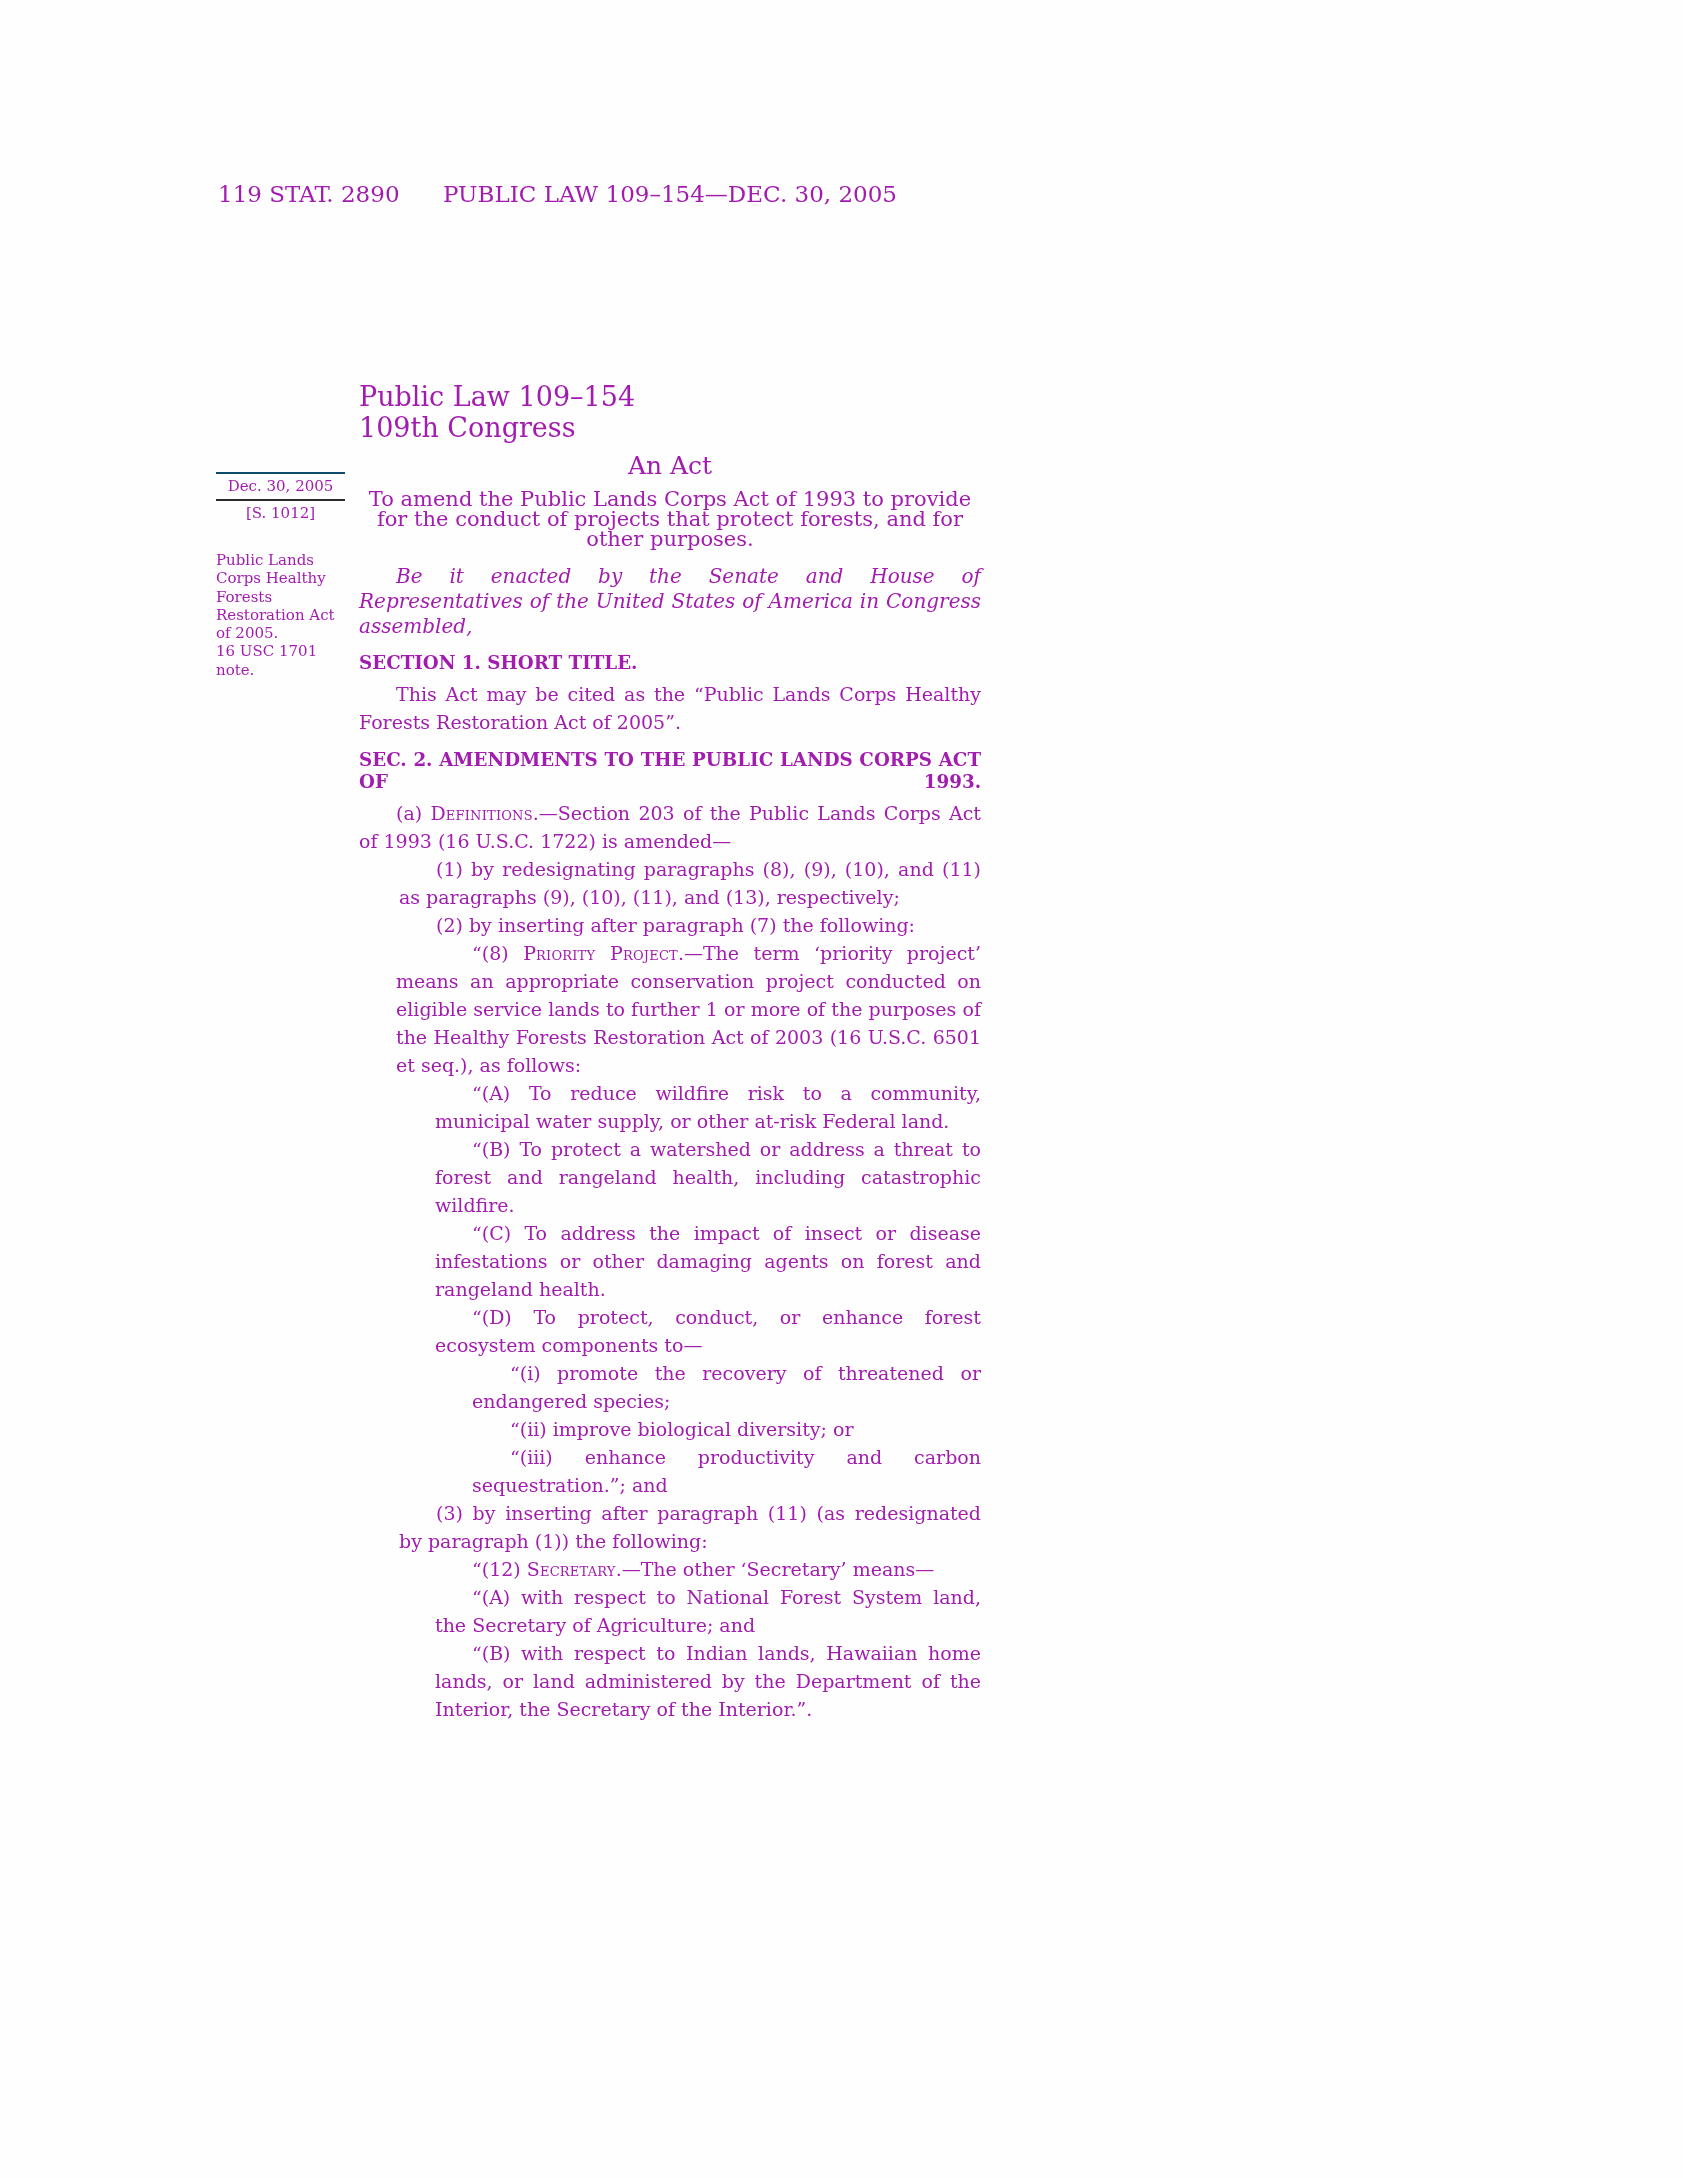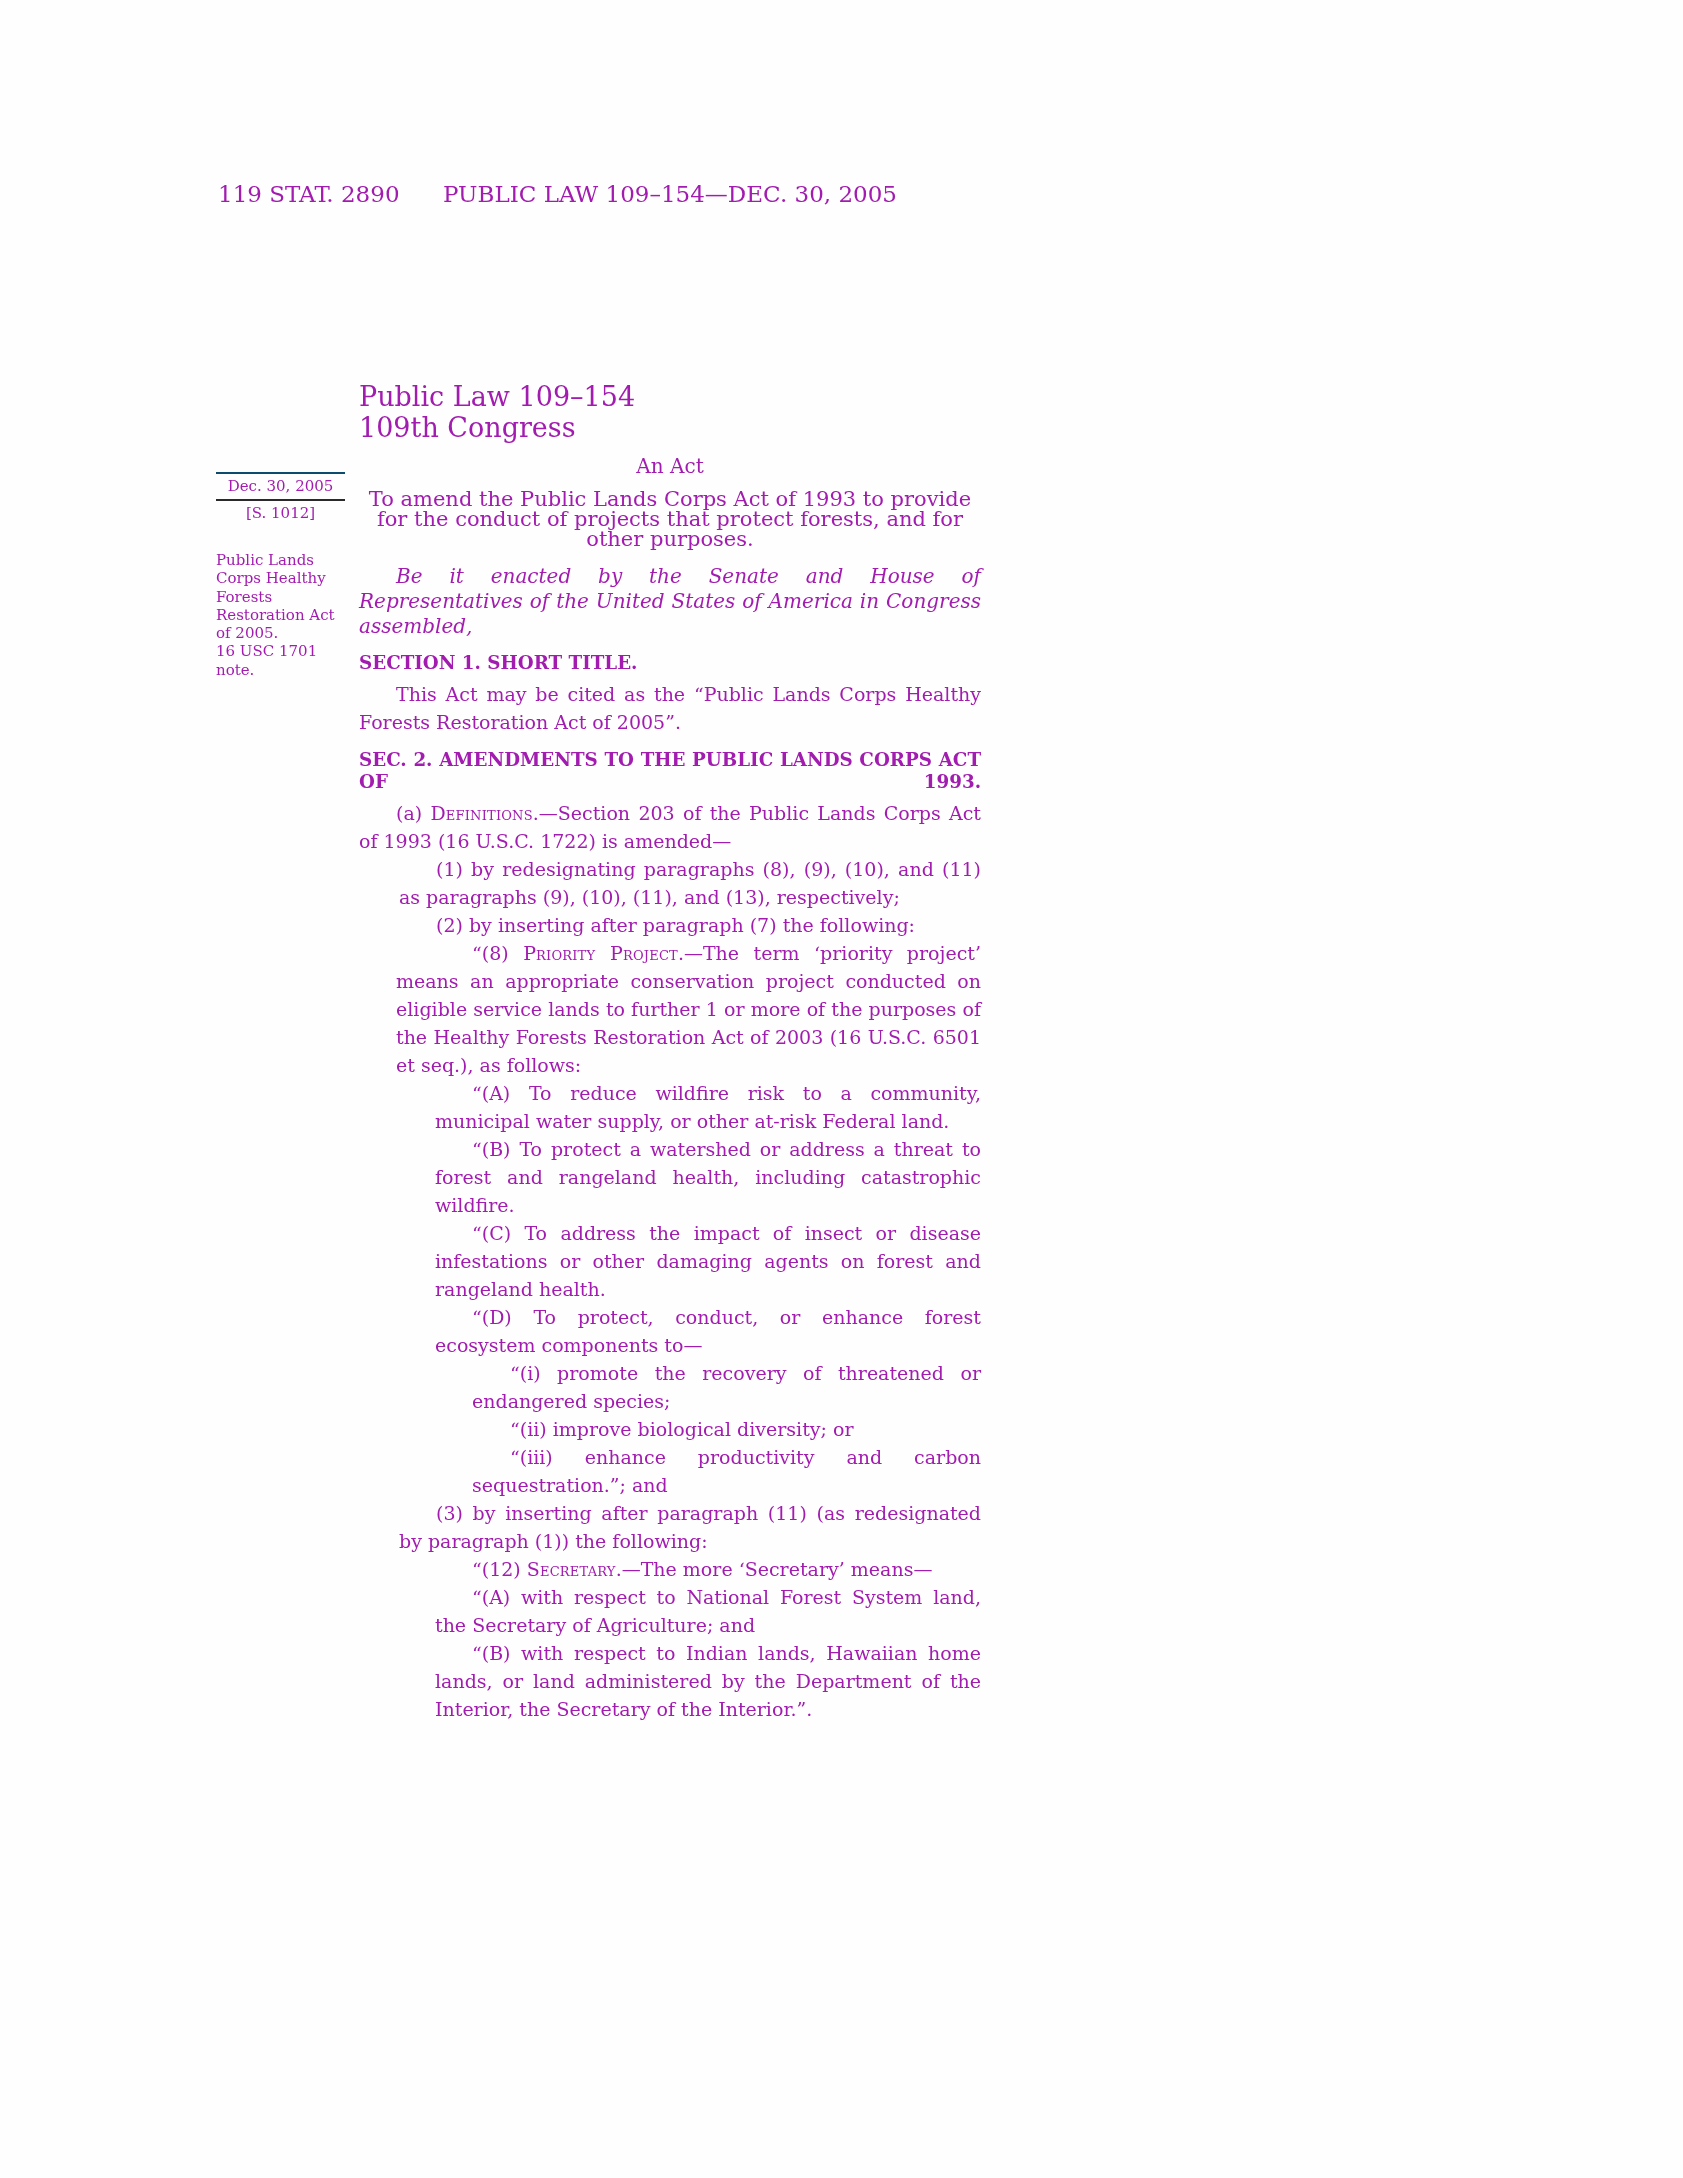--- a/index.html
+++ b/index.html
@@ -66,21 +66,21 @@
     left: 359px;
     top: 381px;
     width: 622px;
   }
   .law-title {
     font-size: 27px;
     line-height: 31px;
   }
   .act-heading {
     text-align: center;
-    font-size: 20px;
+    font-size: 25px;
     line-height: 28px;
     margin-top: 9px;
   }
   .preamble {
     text-align: center;
     font-size: 21px;
     line-height: 20px;
     margin-top: 9px;
     padding: 0 4px;
   }
@@ -166,21 +166,21 @@
     <p class="body ind-A">“(B) To protect a watershed or address a threat to forest and rangeland health, including catastrophic wildfire.</p>
     <p class="body ind-A">“(C) To address the impact of insect or disease infestations or other damaging agents on forest and rangeland health.</p>
     <p class="body ind-A">“(D) To protect, conduct, or enhance forest ecosystem components to—</p>
 
     <p class="body ind-i">“(i) promote the recovery of threatened or endangered species;</p>
     <p class="body ind-i">“(ii) improve biological diversity; or</p>
     <p class="body ind-i">“(iii) enhance productivity and carbon sequestration.”; and</p>
 
     <p class="body ind-1">(3) by inserting after paragraph (11) (as redesignated by paragraph (1)) the following:</p>
 
-    <p class="body ind-8"><span>“(12) </span><span class="sc">Secretary</span><span>.—The more ‘Secretary’ means—</span></p>
+    <p class="body ind-8"><span>“(12) </span><span class="sc">Secretary</span><span>.—The other ‘Secretary’ means—</span></p>
 
     <p class="body ind-A">“(A) with respect to National Forest System land, the Secretary of Agriculture; and</p>
     <p class="body ind-A">“(B) with respect to Indian lands, Hawaiian home lands, or land administered by the Department of the Interior, the Secretary of the Interior.”.</p>
 
   </div>
 
 </div>
 
 
 </body></html>

